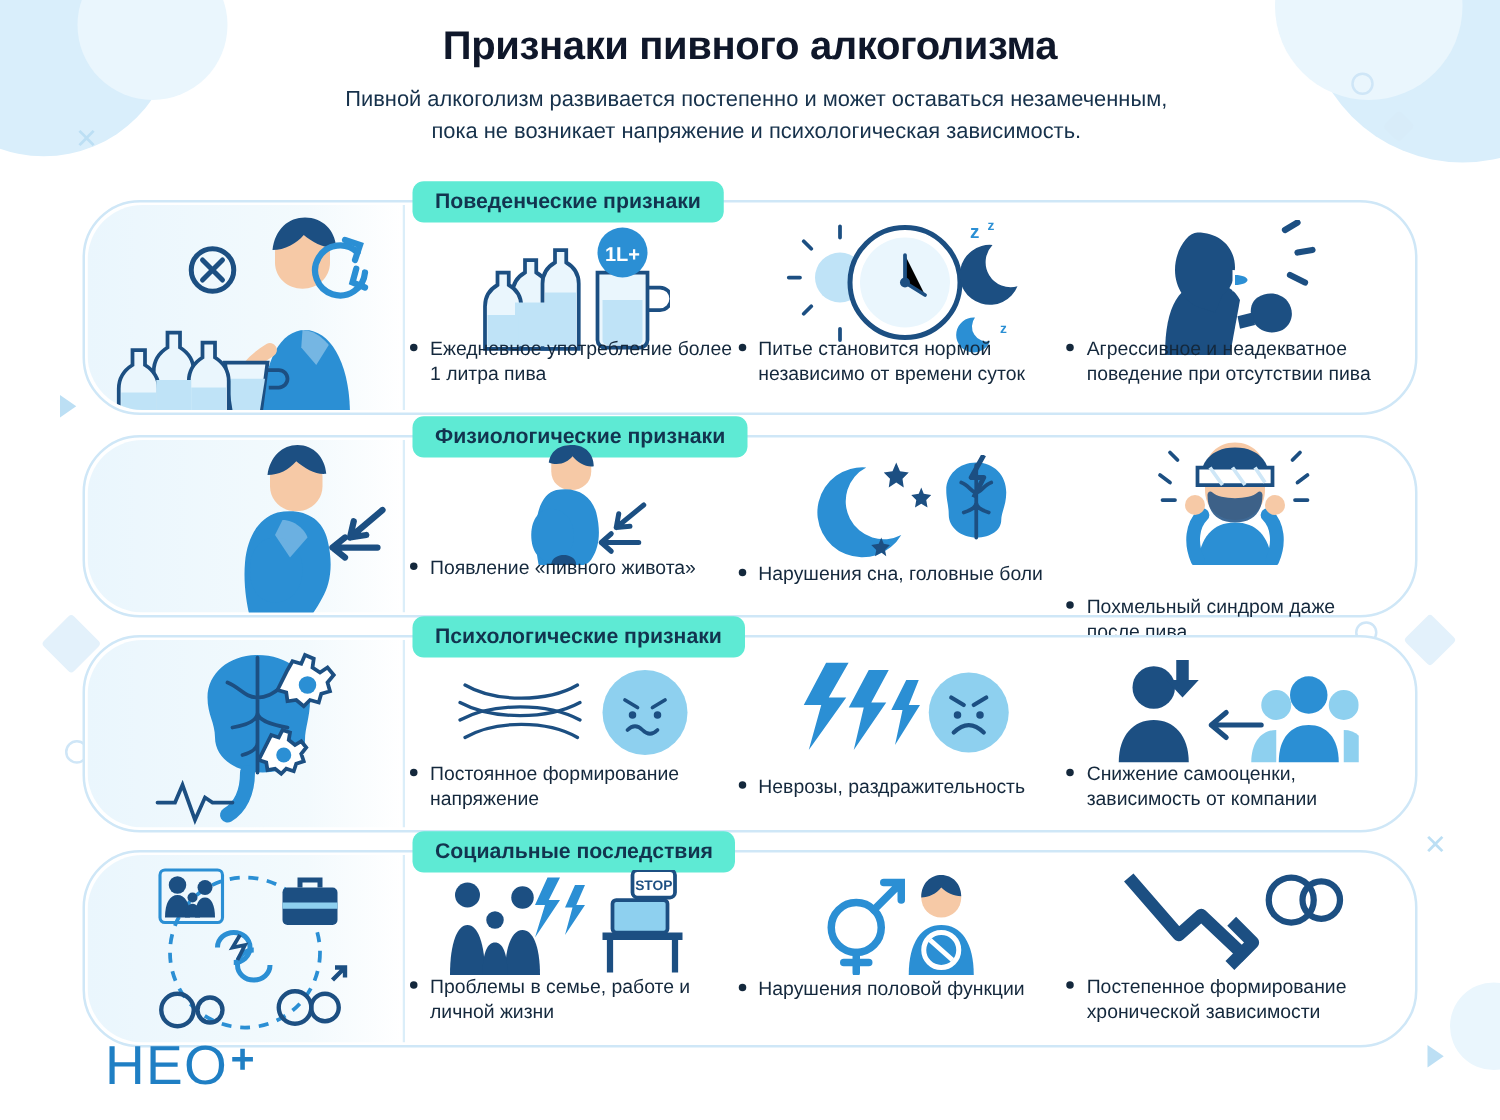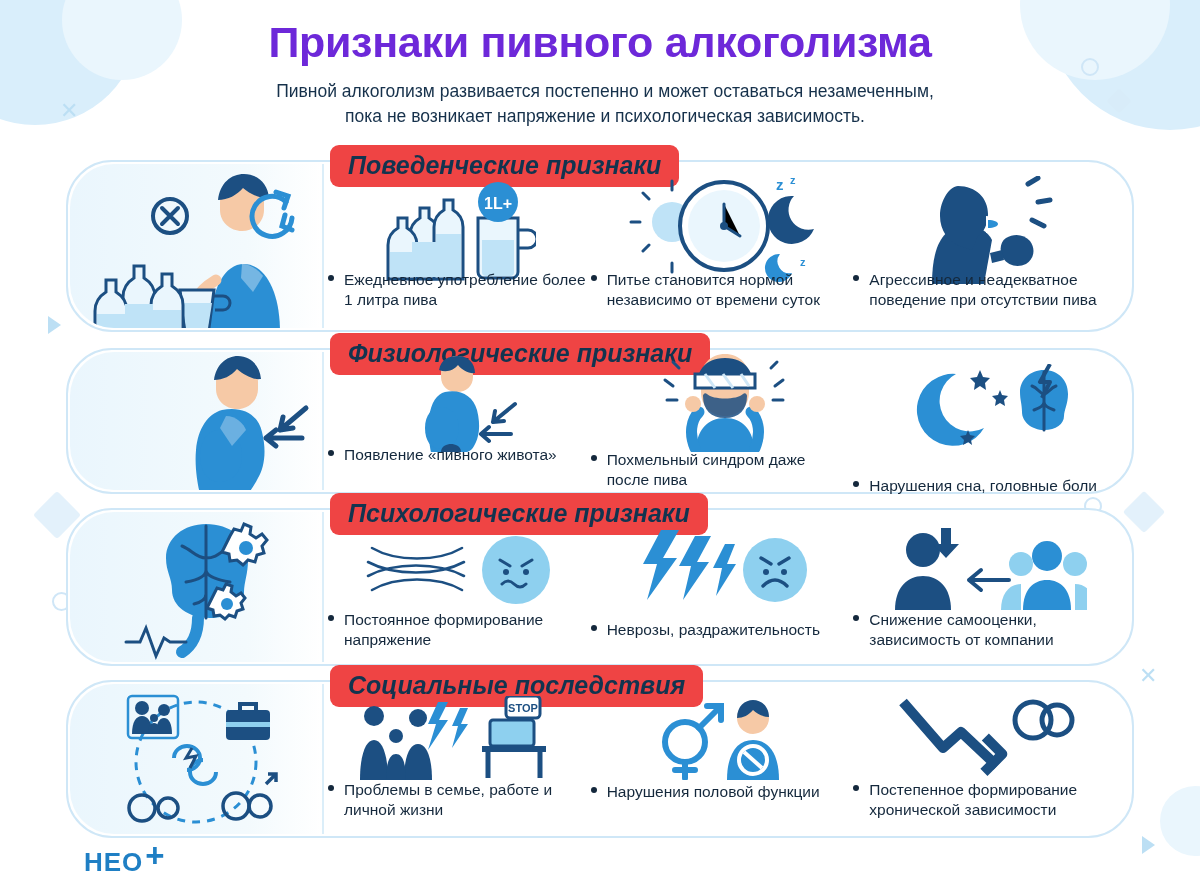--- a/index.html
+++ b/index.html
@@ -61,23 +61,23 @@
     position: absolute;
     width: 0; height: 0;
     border-style: solid;
   }
   .tri.t1 { left: 48px; top: 316px; border-width: 9px 0 9px 13px; border-color: transparent transparent transparent #bcdff4; }
   .tri.t2 { left: 1142px; top: 836px; border-width: 9px 0 9px 13px; border-color: transparent transparent transparent #bcdff4; }
 
   
   .header { position: absolute; left: 0; right: 0; top: 18px; text-align: center; }
   .title {
-    font-size: 43px;
+    font-size: 32px;
     font-weight: bold;
-    color: #6d28d9;
+    color: #0f172a;
     letter-spacing: -0.3px;
   }
   .subtitle {
     margin-top: 12px;
     font-size: 17.5px;
     color: #16314b;
     line-height: 1.45;
     padding-left: 10px;
   }
 
@@ -93,28 +93,27 @@
   }
   .sec-1 { top: 160px; height: 172px; }
   .sec-2 { top: 348px; height: 146px; }
   .sec-3 { top: 508px; height: 158px; }
   .sec-4 { top: 680px; height: 158px; }
 
   .sec-label {
     position: absolute;
     top: -17px;
     left: 262px;
-    background: #ef4444;
+    background: #5eead4;
     color: #12344f;
-    font-size: 25px;
+    font-size: 17px;
     font-weight: bold;
     padding: 6px 18px 7px;
     border-radius: 9px;
     white-space: nowrap;
-    font-style: italic;
   }
 
   .sec-hero {
     position: absolute;
     left: 2px;
     top: 2px;
     bottom: 2px;
     width: 252px;
     background: linear-gradient(90deg,#eaf6fd 0%, #f3fafd 70%, #ffffff 100%);
     border-radius: 44px 0 0 44px;
@@ -178,22 +177,22 @@
   
   .logo {
     position: absolute;
     left: 84px;
     bottom: 18px;
     display: flex;
     align-items: center;
     gap: 2px;
   }
   .logo .word {
-    font-size: 26px;
-    font-weight: bold;
+    font-size: 44px;
+    font-weight: normal;
     color: #1f7fc4;
     letter-spacing: 1px;
     margin-top: 13px;
   }
   .logo .plus {
     font-size: 33px;
     font-weight: bold;
     color: #1f7fc4;
   }
 
@@ -376,20 +375,42 @@
         </svg>
       </div>
       <div class="txt">
         <span class="bullet"></span>
         <span class="body">Появление «пивного живота»</span>
       </div>
     </div>
 
     <div class="item">
       <div class="art">
+        <svg width="170" height="88" viewBox="0 0 170 88">
+          <path d="M54 10a36 36 0 1 0 28 54A30 30 0 0 1 54 10z" fill="#2b8fd4"></path>
+          <g fill="#1c4f82">
+            <path d="M78 6l3 7 7 1-5 5 1 7-6-4-6 4 1-7-5-5 7-1z"></path>
+            <path d="M98 26l2 5 6 1-4 4 1 6-5-3-5 3 1-6-4-4 6-1z"></path>
+            <path d="M66 66l2 5 5 1-4 4 1 5-4-3-5 3 1-5-4-4 6-1z"></path>
+          </g>
+          <path d="M118 28c0-12 10-22 24-22 14 0 24 10 24 24 0 10-4 16-4 22 0 8-8 14-20 14s-22-8-22-18c0-8-2-12-2-20z" fill="#2b8fd4"></path>
+          <g stroke="#1c4f82" stroke-width="3" fill="none" stroke-linecap="round">
+            <path d="M142 8v58M130 22c6 2 8 8 12 8M154 22c-6 2-8 8-12 8M132 46c6-2 10-4 10-8M152 46c-6-2-10-4-10-8"></path>
+          </g>
+          <path d="M148 0l-10 18h10l-8 16" stroke="#1c4f82" stroke-width="4" fill="none" stroke-linejoin="round"></path>
+        </svg>
+      </div>
+      <div class="txt">
+        <span class="bullet"></span>
+        <span class="body">Нарушения сна, головные боли</span>
+      </div>
+    </div>
+
+    <div class="item">
+      <div class="art">
         <svg width="130" height="100" viewBox="0 0 130 100">
           <path d="M42 26c0-14 10-24 24-24s24 10 24 24v14c0 14-10 24-24 24s-24-10-24-24z" fill="#f6c9a6"></path>
           <path d="M44 44c0 14 8 22 22 22s22-8 22-22c0-2-2-4-4-2-6 6-30 6-36 0-2-2-4 0-4 2z" fill="#1c4f82" opacity=".85"></path>
           <path d="M40 22h52c0 0-4-16-26-16S40 22 40 22z" fill="#1c4f82"></path>
 
           <path d="M36 22h60v14H36z" fill="#ffffff" stroke="#1c4f82" stroke-width="3"></path>
           <path d="M46 22l10 14M64 22l10 14M82 22l8 12" stroke="#cfe7f7" stroke-width="3"></path>
 
           <path d="M36 100c2-22 12-34 30-34s28 12 30 34z" fill="#2b8fd4"></path>
 
@@ -398,42 +419,20 @@
           <circle cx="98" cy="52" r="8" fill="#f6c9a6"></circle>
           <g stroke="#1c4f82" stroke-width="3" stroke-linecap="round">
             <path d="M14 34l-8-6M18 48H8M20 16l-6-6"></path>
             <path d="M116 34l8-6M114 48h10M112 16l6-6"></path>
           </g>
         </svg>
       </div>
       <div class="txt">
         <span class="bullet"></span>
         <span class="body">Похмельный синдром даже после пива</span>
-      </div>
-    </div>
-
-    <div class="item">
-      <div class="art">
-        <svg width="170" height="88" viewBox="0 0 170 88">
-          <path d="M54 10a36 36 0 1 0 28 54A30 30 0 0 1 54 10z" fill="#2b8fd4"></path>
-          <g fill="#1c4f82">
-            <path d="M78 6l3 7 7 1-5 5 1 7-6-4-6 4 1-7-5-5 7-1z"></path>
-            <path d="M98 26l2 5 6 1-4 4 1 6-5-3-5 3 1-6-4-4 6-1z"></path>
-            <path d="M66 66l2 5 5 1-4 4 1 5-4-3-5 3 1-5-4-4 6-1z"></path>
-          </g>
-          <path d="M118 28c0-12 10-22 24-22 14 0 24 10 24 24 0 10-4 16-4 22 0 8-8 14-20 14s-22-8-22-18c0-8-2-12-2-20z" fill="#2b8fd4"></path>
-          <g stroke="#1c4f82" stroke-width="3" fill="none" stroke-linecap="round">
-            <path d="M142 8v58M130 22c6 2 8 8 12 8M154 22c-6 2-8 8-12 8M132 46c6-2 10-4 10-8M152 46c-6-2-10-4-10-8"></path>
-          </g>
-          <path d="M148 0l-10 18h10l-8 16" stroke="#1c4f82" stroke-width="4" fill="none" stroke-linejoin="round"></path>
-        </svg>
-      </div>
-      <div class="txt">
-        <span class="bullet"></span>
-        <span class="body">Нарушения сна, головные боли</span>
       </div>
     </div>
   </div>
 </div>
 
 <div class="section sec-3">
   <div class="sec-label">Психологические признаки</div>
 
   <div class="sec-hero">
     <svg width="252" height="154" viewBox="0 0 252 154">

